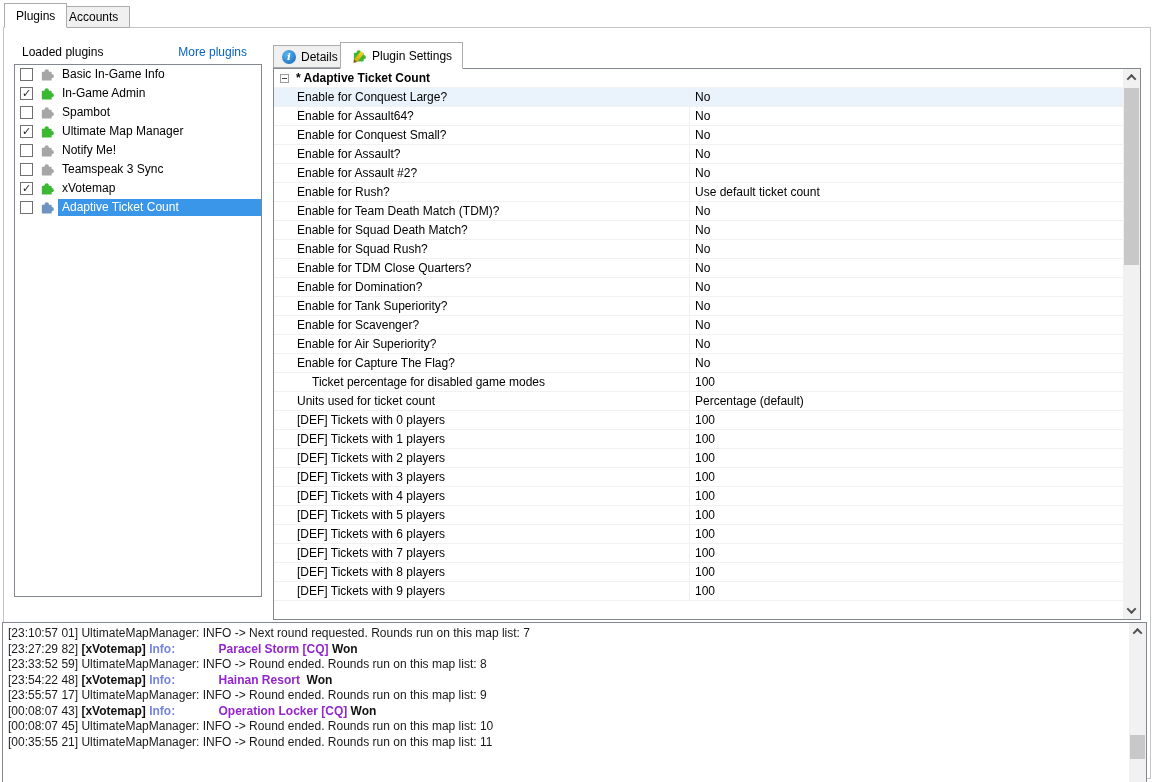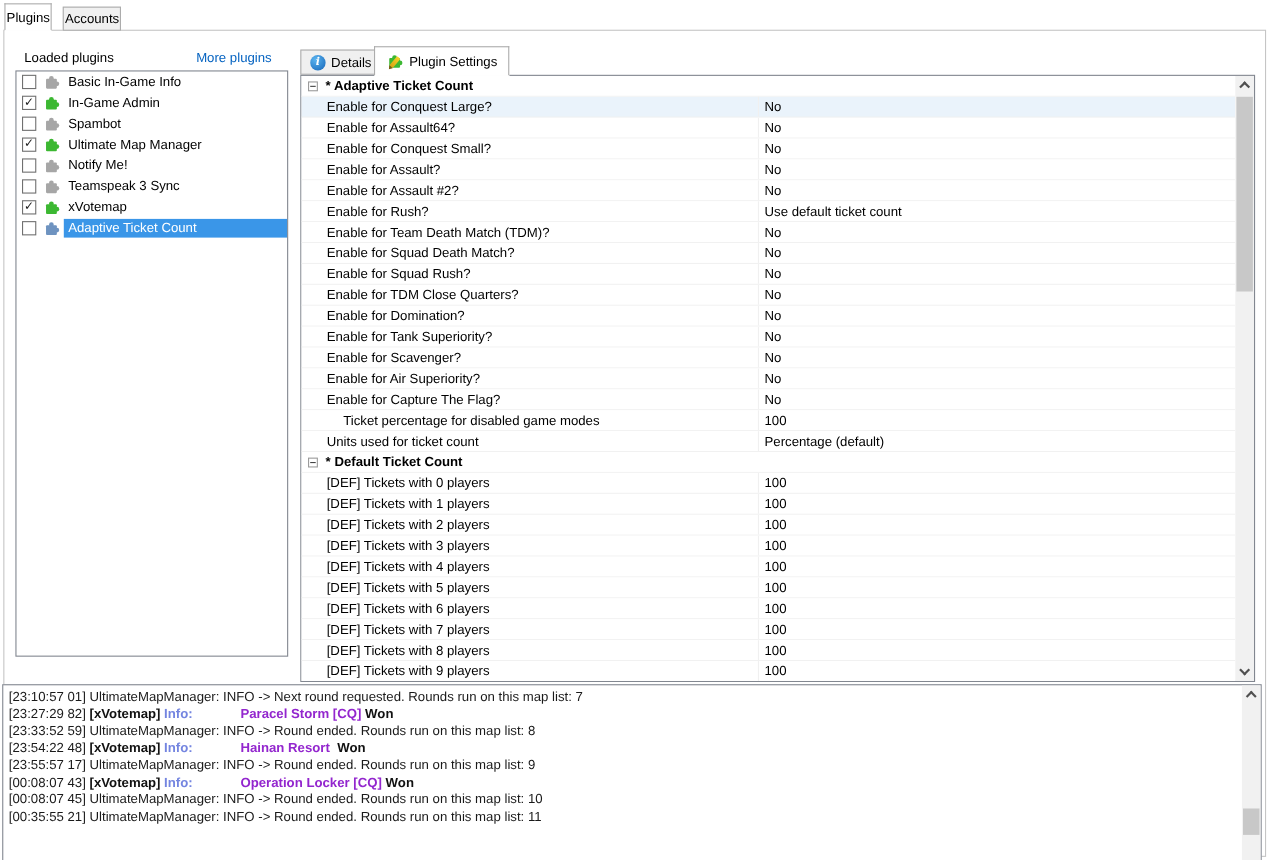--- a/index.html
+++ b/index.html
@@ -2,21 +2,21 @@
 <html><head>
 <meta charset="utf-8">
 <style>
   * { margin:0; padding:0; box-sizing:border-box; }
   html,body { width:1155px; height:782px; background:#fff; overflow:hidden;
               font-family:"Liberation Sans","DejaVu Sans",sans-serif; font-size:12px; color:#000; }
   .abs { position:absolute; }
 
   
   .tabpage { left:3px; top:27px; width:1148px; height:752px; border:1px solid #c5c5c5; background:#fff; }
-  .top-tab { display:flex; align-items:center; padding:0 1px; border:1px solid #acacac; background:#f0f0f0; cursor:default; }
+  .top-tab { display:flex; align-items:center; padding:0 11px; border:1px solid #acacac; background:#f0f0f0; cursor:default; }
   .top-tab.sel { background:#fff; border-bottom:1px solid #fff; z-index:3; }
   #tab-plugins { left:4px; top:3px; height:25px; }
   #tab-accounts { left:57px; top:6px; height:22px; }
 
   
   #loaded-label { left:22px; top:45px; }
   #more-link { left:14px; top:45px; width:233px; text-align:right; color:#0563c1; cursor:pointer; }
   #plugin-list { left:14px; top:64px; width:248px; height:533px; border:1px solid #828790; background:#fff; overflow:hidden; }
   .plg-row { height:19px; display:flex; align-items:center; padding-left:5px; }
   .plg-cb { width:13px; height:13px; border:1px solid #707070; background:#fff; flex:0 0 13px;
@@ -264,24 +264,20 @@
         <div class="val">No</div>
       </div>
       <div class="g-row ind">
         <div class="lab">Ticket percentage for disabled game modes</div>
         <div class="val">100</div>
       </div>
       <div class="g-row">
         <div class="lab">Units used for ticket count</div>
         <div class="val">Percentage (default)</div>
       </div>
-      <div class="g-sec">
-        <span class="box"></span>
-        <span class="ttl">* Default Ticket Count</span>
-      </div>
       <div class="g-row">
         <div class="lab">[DEF] Tickets with 0 players</div>
         <div class="val">100</div>
       </div>
       <div class="g-row">
         <div class="lab">[DEF] Tickets with 1 players</div>
         <div class="val">100</div>
       </div>
       <div class="g-row">
         <div class="lab">[DEF] Tickets with 2 players</div>

